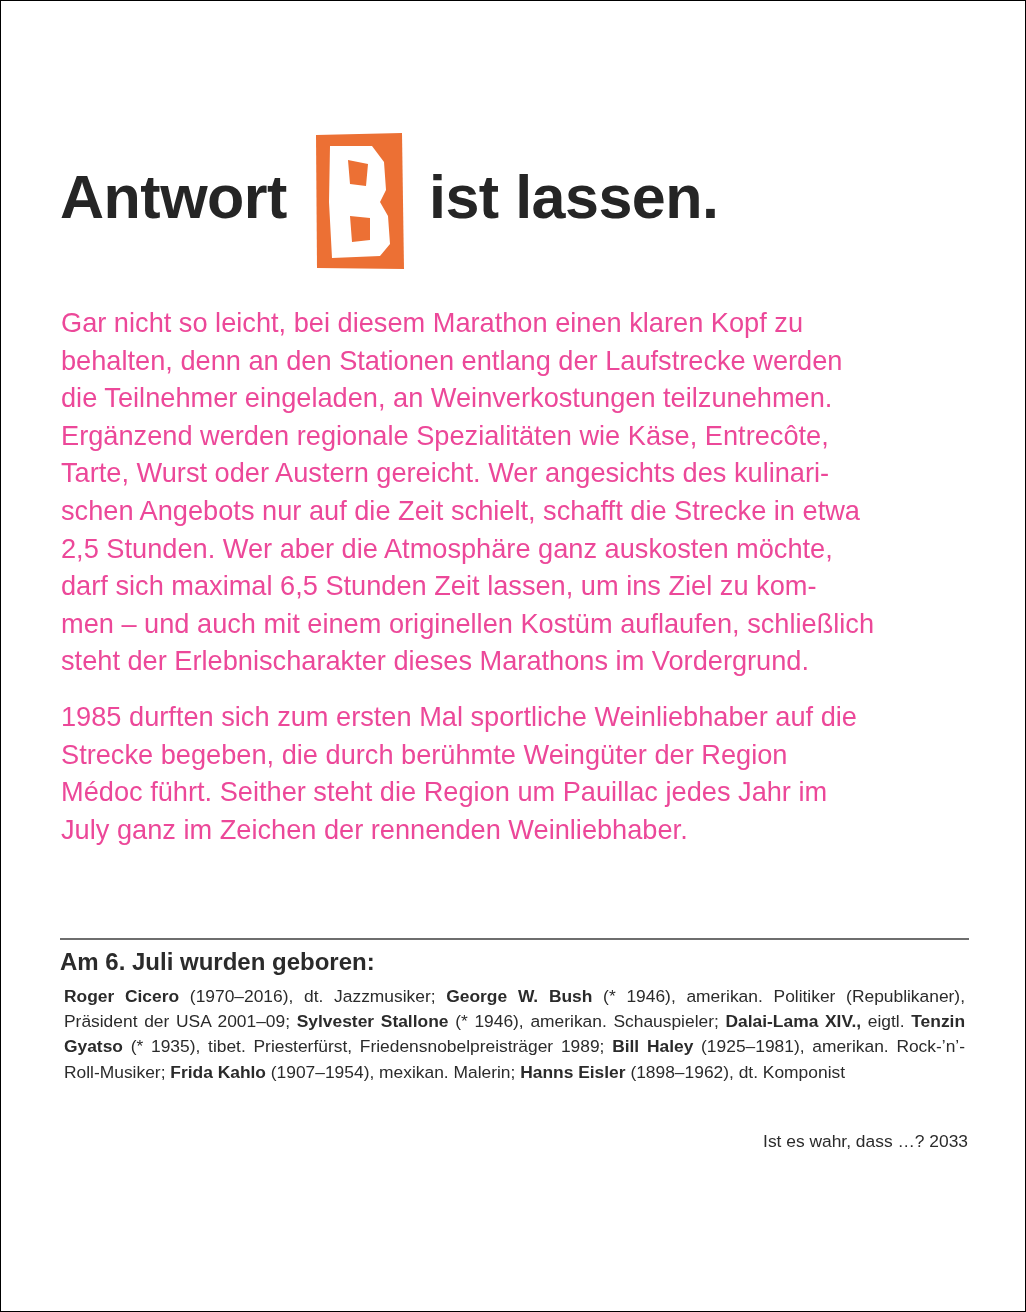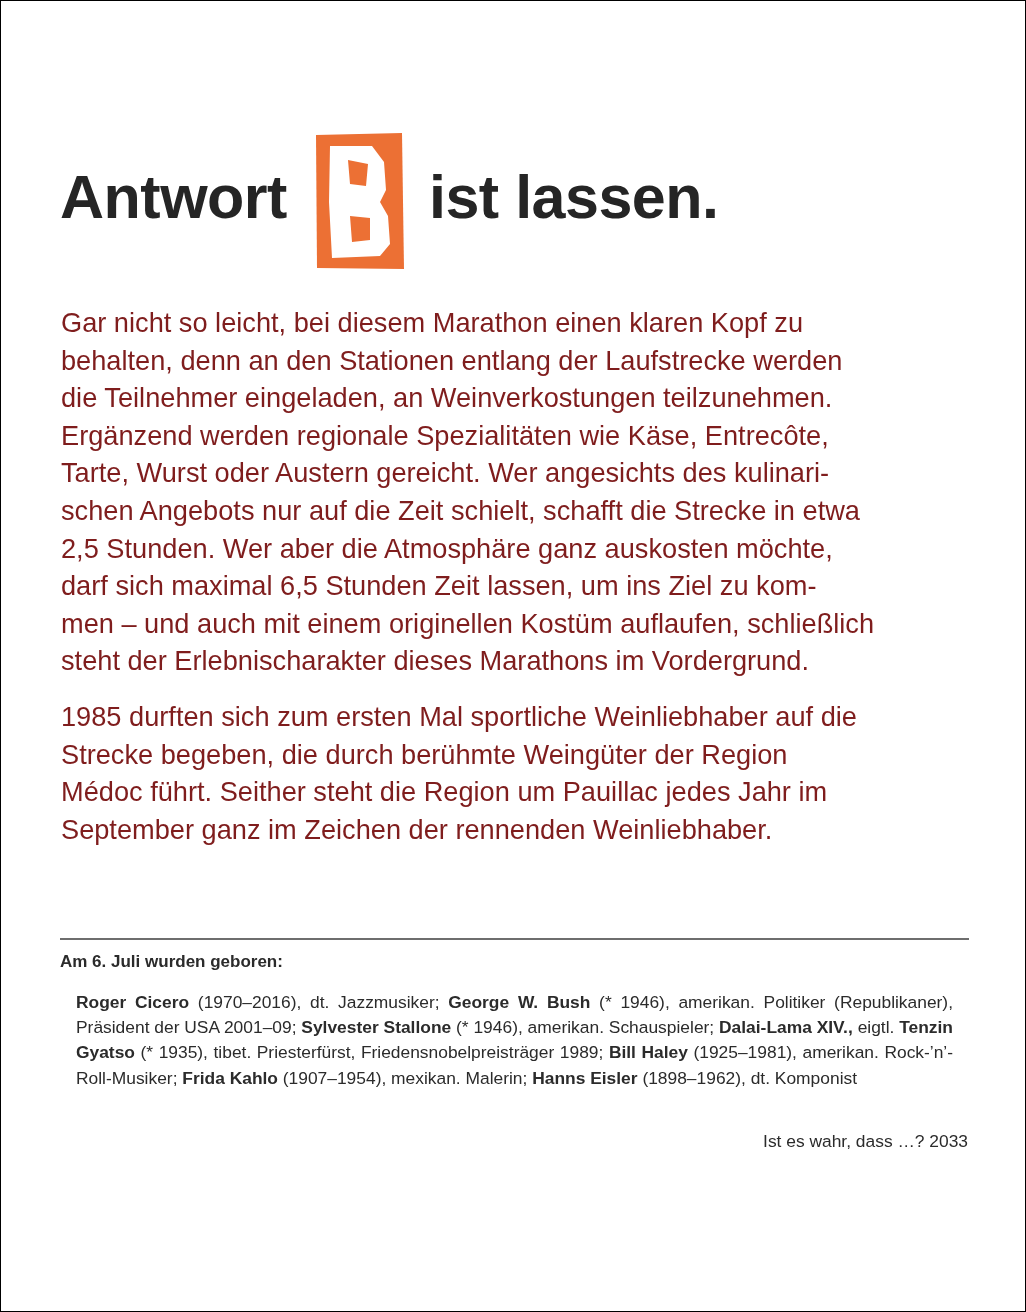--- a/index.html
+++ b/index.html
@@ -29,39 +29,39 @@
     .badge {
       position: absolute; left: 254px; top: 3px;
       width: 92px; height: 138px;
     }
     .badge svg { display: block; }
     .body-text {
       position: absolute; left: 60px; top: 303px; width: 920px;
       font-family: "Liberation Sans", sans-serif;
       font-size: 27.2px;
       line-height: 37.6px;
-      color: #7f1d1d;
+      color: #ec4899;
     }
     .body-text p { margin: 0; white-space: pre-line; }
     .body-text p + p { margin-top: 18px; }
     .divider {
       position: absolute; left: 59px; top: 937px;
       width: 909px; height: 0; border-top: 2px solid #6e6e6e;
     }
     .born {
       position: absolute; left: 59px; top: 949px; width: 909px;
       font-family: "Liberation Sans", sans-serif;
       color: #2b2b2b;
     }
     .born-heading {
-      font-weight: bold; font-size: 17px; line-height: 24px; margin: 0 0 10px 0;
+      font-weight: bold; font-size: 24px; line-height: 24px; margin: 0 0 10px 0;
     }
     .born-text {
       font-size: 17.4px; line-height: 25.2px; text-align: justify;
-      margin: 16px;
+      margin: 4px;
     }
     .born-text b { font-weight: bold; }
     .credit {
       position: absolute; right: 57px; top: 1128px;
       font-family: "Liberation Sans", sans-serif;
       font-size: 17.4px; color: #2b2b2b; line-height: 24px;
     }
   </style>
 </head>
 <body>
@@ -88,21 +88,21 @@
 Ergänzend werden regionale Spezialitäten wie Käse, Entrecôte,
 Tarte, Wurst oder Austern gereicht. Wer angesichts des kulinari-
 schen Angebots nur auf die Zeit schielt, schafft die Strecke in etwa
 2,5 Stunden. Wer aber die Atmosphäre ganz auskosten möchte,
 darf sich maximal 6,5 Stunden Zeit lassen, um ins Ziel zu kom-
 men – und auch mit einem originellen Kostüm auflaufen, schließlich
 steht der Erlebnischarakter dieses Marathons im Vordergrund.</p>
     <p>1985 durften sich zum ersten Mal sportliche Weinliebhaber auf die
 Strecke begeben, die durch berühmte Weingüter der Region
 Médoc führt. Seither steht die Region um Pauillac jedes Jahr im
-September ganz im Zeichen der rennenden Weinliebhaber.</p>
+July ganz im Zeichen der rennenden Weinliebhaber.</p>
   </div>
 
   <div class="divider"></div>
 
   <div class="born">
     <p class="born-heading">Am 6. Juli wurden geboren:</p>
     <p class="born-text">
       <b>Roger Cicero</b><span> (1970–2016), dt. Jazzmusiker; </span><b>George W. Bush</b><span> (* 1946), amerikan. Politiker (Republikaner), Präsident der USA 2001–09; </span><b>Sylvester Stallone</b><span> (* 1946), amerikan. Schau­spieler; </span><b>Dalai-Lama XIV.,</b><span> eigtl. </span><b>Tenzin Gyatso</b><span> (* 1935), tibet. Priesterfürst, Friedensnobel­preisträger 1989; </span><b>Bill Haley</b><span> (1925–1981), amerikan. Rock-’n’-Roll-Musiker; </span><b>Frida Kahlo</b><span> (1907–1954), mexikan. Malerin; </span><b>Hanns Eisler</b><span> (1898–1962), dt. Komponist</span>
     </p>
   </div>

